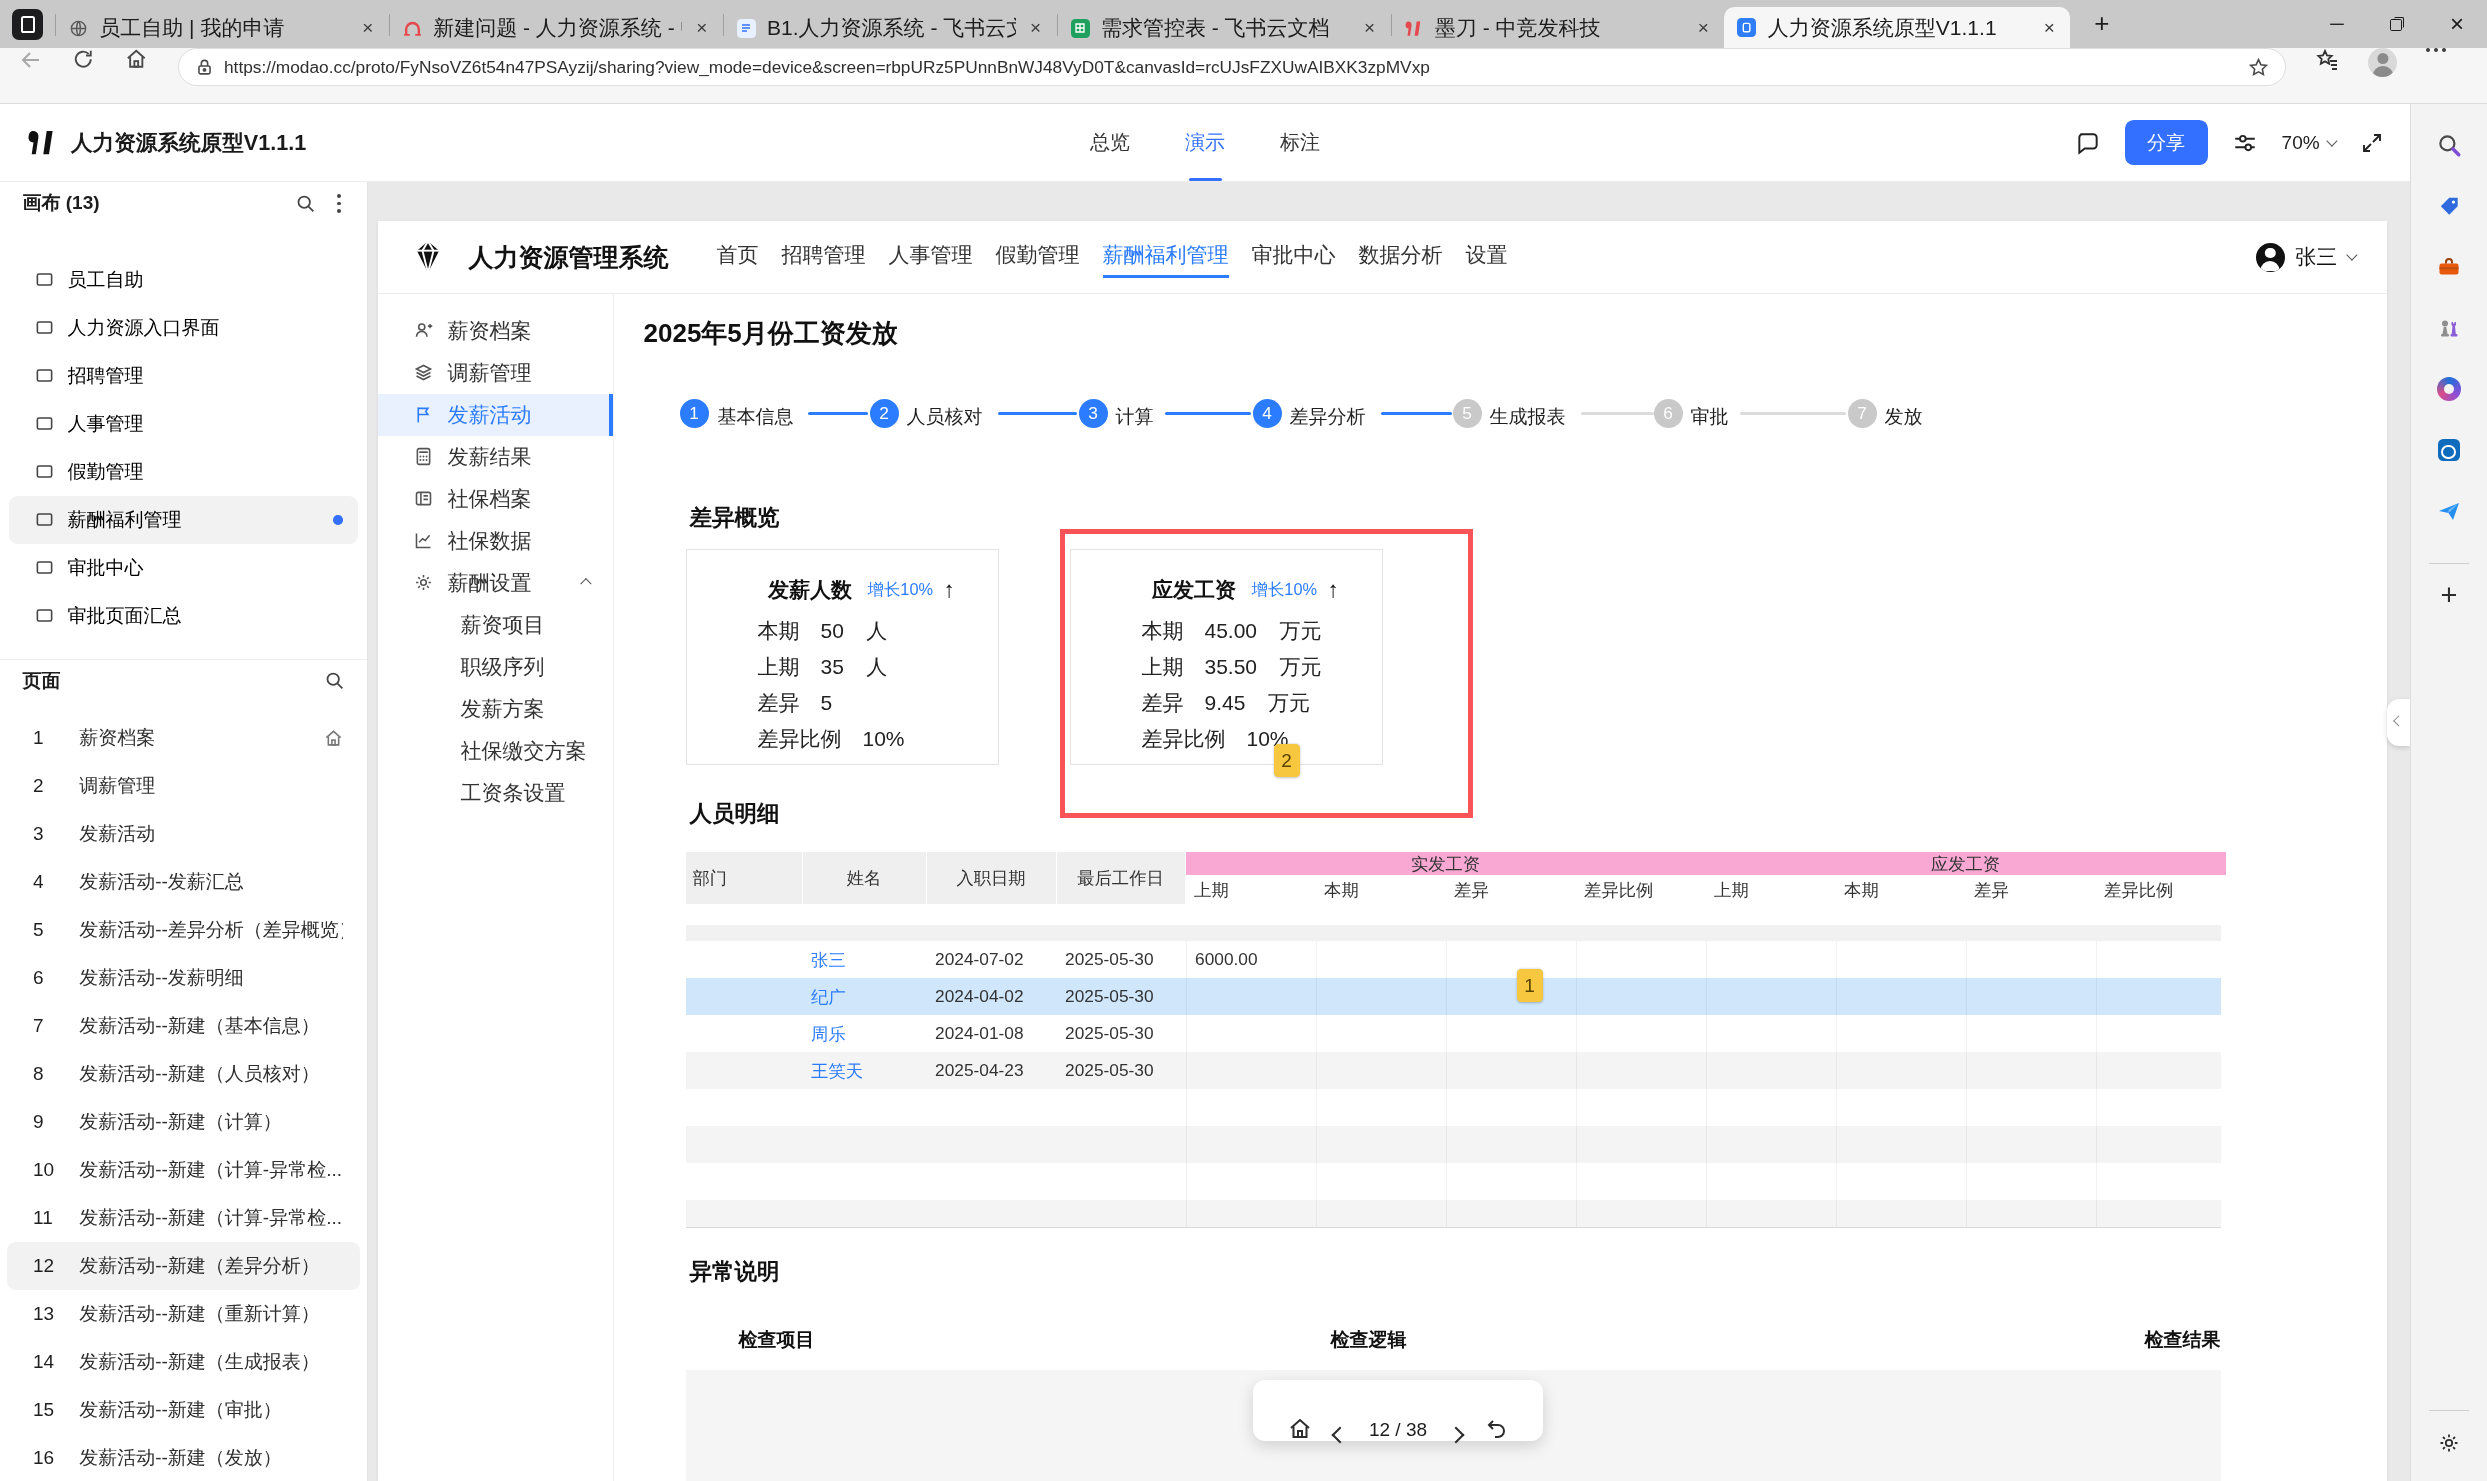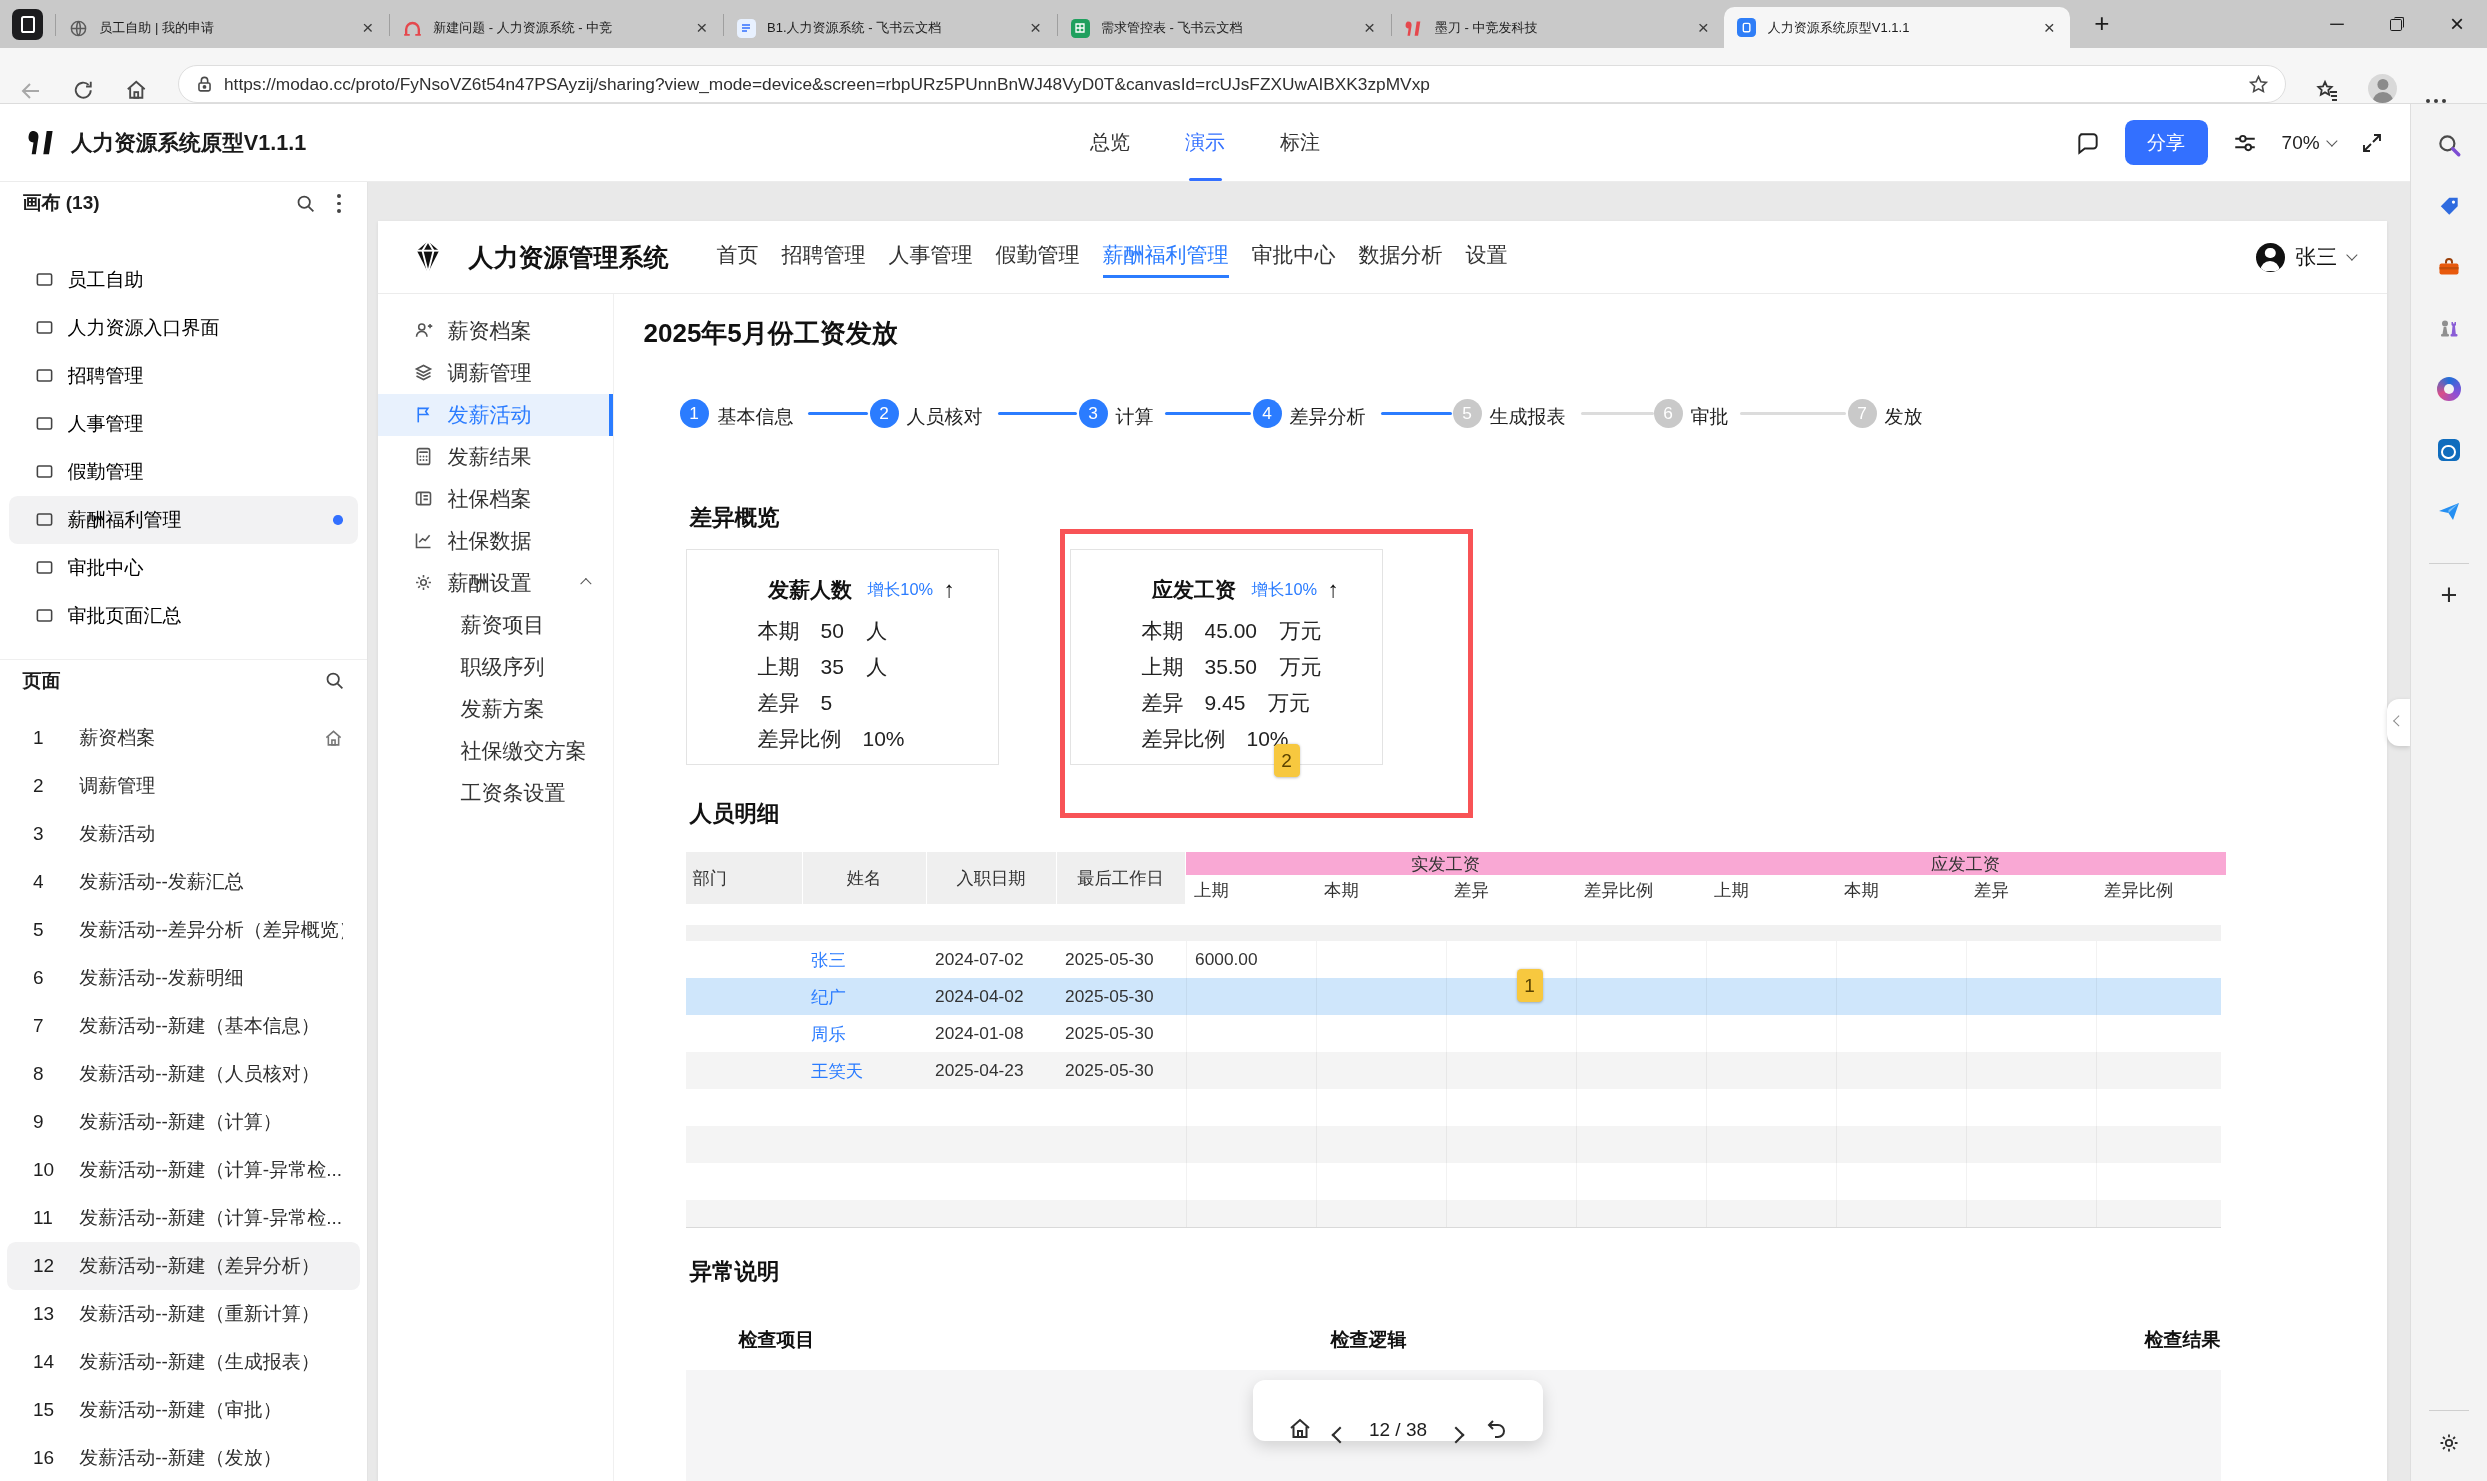--- a/index.html
+++ b/index.html
@@ -8,33 +8,33 @@
   svg{display:block}
   .nowrap{white-space:nowrap;overflow:hidden}
 
   
   .tabstrip{position:absolute;left:0;top:0;width:2487px;height:48px;background:#c9c9c9;display:flex;align-items:flex-end}
   .wsbtn{width:31px;height:31px;background:#1d1d1f;border-radius:7px;margin:0 12px 7.8px 12px;display:flex;align-items:center;justify-content:center}
   .wsbtn i{width:14px;height:17.3px;border:2.2px solid #fff;border-radius:2.6px;display:block}
   .tabsep{width:0.9px;height:22.5px;background:#9f9f9f;margin-bottom:12px}
   .tab{width:333px;height:40px;display:flex;align-items:center;gap:10.4px;padding:0 12px;color:#1c1c1c}
   .tab.active{width:346px;height:41px;background:#f6f6f6;border-radius:10.4px 10.4px 0 0}
-  .tab .tt{flex:1;font-size:13px;white-space:nowrap;overflow:hidden}
+  .tab .tt{flex:1;font-size:21px;white-space:nowrap;overflow:hidden}
   .tab .tc{font-size:19px;color:#3c3c3c;padding:0 3.5px}
   .fav{width:21px;height:21px;flex:0 0 auto;display:flex;align-items:center;justify-content:center}
   .fav-sq{width:19px;height:19px;border-radius:4.3px;display:flex;align-items:center;justify-content:center}
   .newtab{font-size:26px;color:#1c1c1c;margin:0 0 8.6px 14px;width:35px;text-align:center}
   .wincontrols{margin-left:auto;display:flex;align-self:stretch}
   .winbtn{width:60px;height:48px;display:flex;align-items:center;justify-content:center;color:#1b1b1b;font-size:19px}
   .restore{width:14px;height:14px;position:relative}
   .restore:before{content:"";position:absolute;left:0;bottom:0;width:10.4px;height:10.4px;border:1.6px solid #1b1b1b;border-radius:1.7px}
   .restore:after{content:"";position:absolute;right:0;top:0;width:9.5px;height:9.5px;border:1.6px solid #1b1b1b;border-radius:1.7px;border-left:none;border-bottom:none}
 
   
-  .addrbar{position:absolute;left:0;top:48px;width:2487px;height:56px;background:#f6f6f6;border-bottom:0.9px solid #dcdcdc;display:flex;align-items:flex-end;gap:29px;padding:0 19px}
+  .addrbar{position:absolute;left:0;top:48px;width:2487px;height:56px;background:#f6f6f6;border-bottom:0.9px solid #dcdcdc;display:flex;align-items:flex-start;gap:29px;padding:0 19px}
   .abicon{width:24px;height:24px;color:#4a4a4a}
   .abicon.dis{opacity:.45}
   .urlpill{flex:1;height:38px;background:#fff;border:0.9px solid #dedede;border-radius:19px;display:flex;align-items:center;gap:10.4px;padding:0 15.6px;max-width:2108px}
   .urltext{font-size:17.3px;color:#2f2f2f;flex:1;white-space:nowrap;overflow:hidden}
   .bravatar{width:29px;height:29px;border-radius:50%;background:#d9d9d9;position:relative;overflow:hidden}
   .bravatar:before{content:"";position:absolute;left:50%;top:5.2px;transform:translateX(-50%);width:11.2px;height:11.2px;border-radius:50%;background:#8b8b8b}
   .bravatar:after{content:"";position:absolute;left:50%;top:18px;transform:translateX(-50%);width:21px;height:12px;border-radius:10.4px 10.4px 0 0;background:#8b8b8b}
   .meatballs{display:flex;gap:3.5px}
   .meatballs i{width:4.3px;height:4.3px;border-radius:50%;background:#3c3c3c}
 

